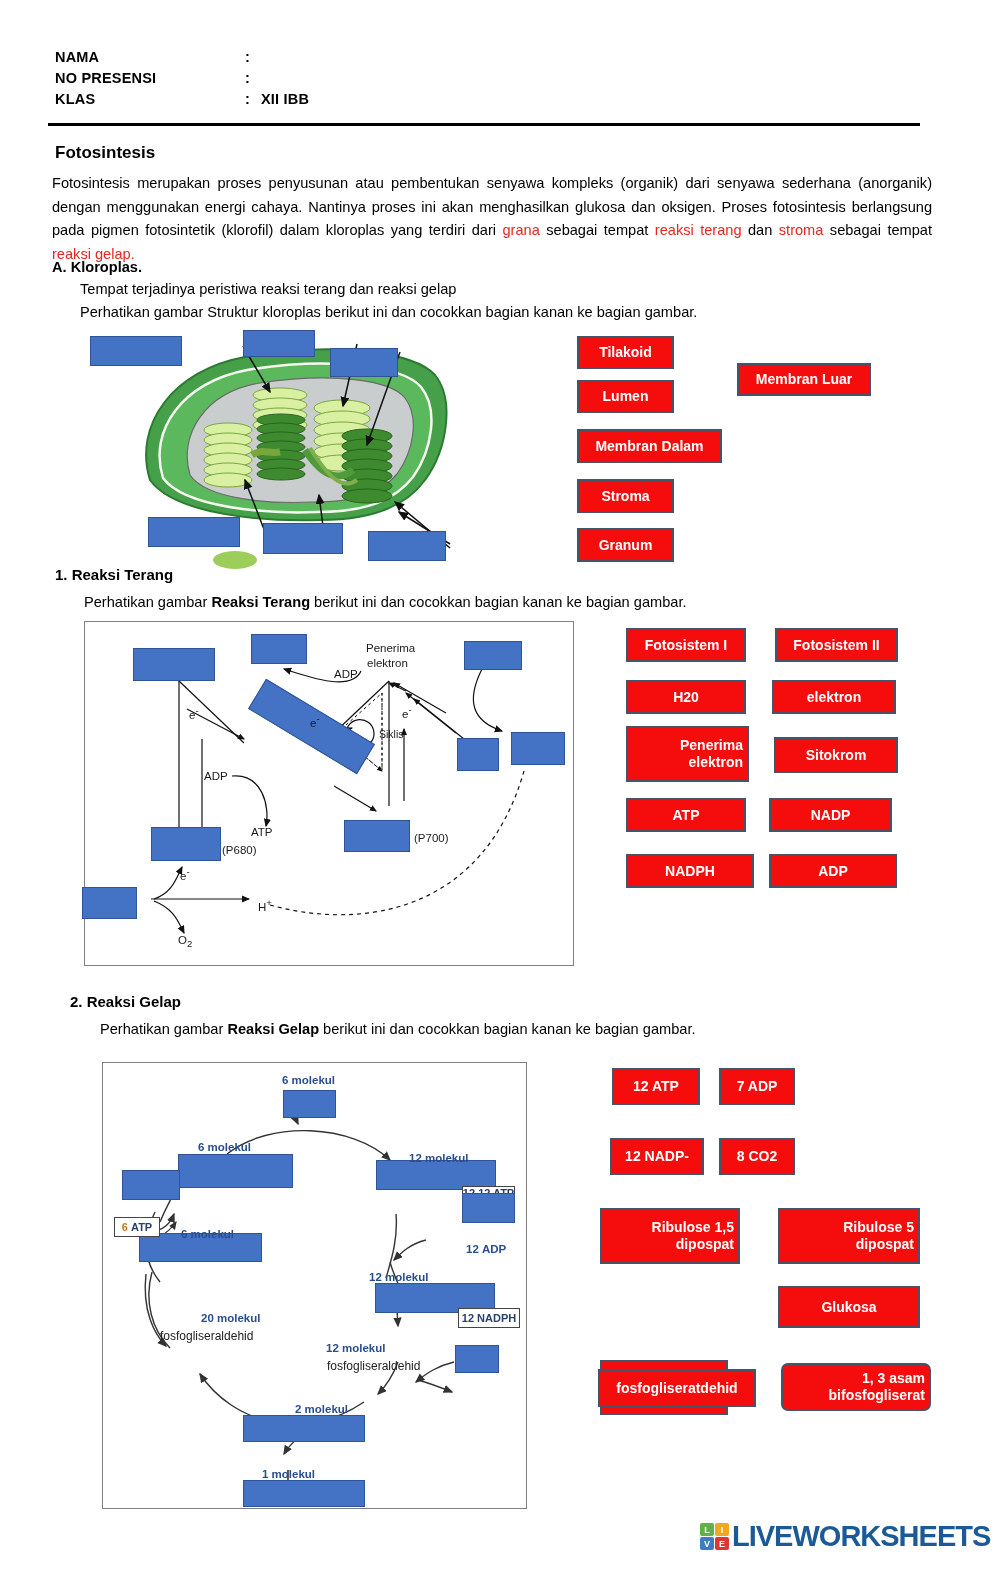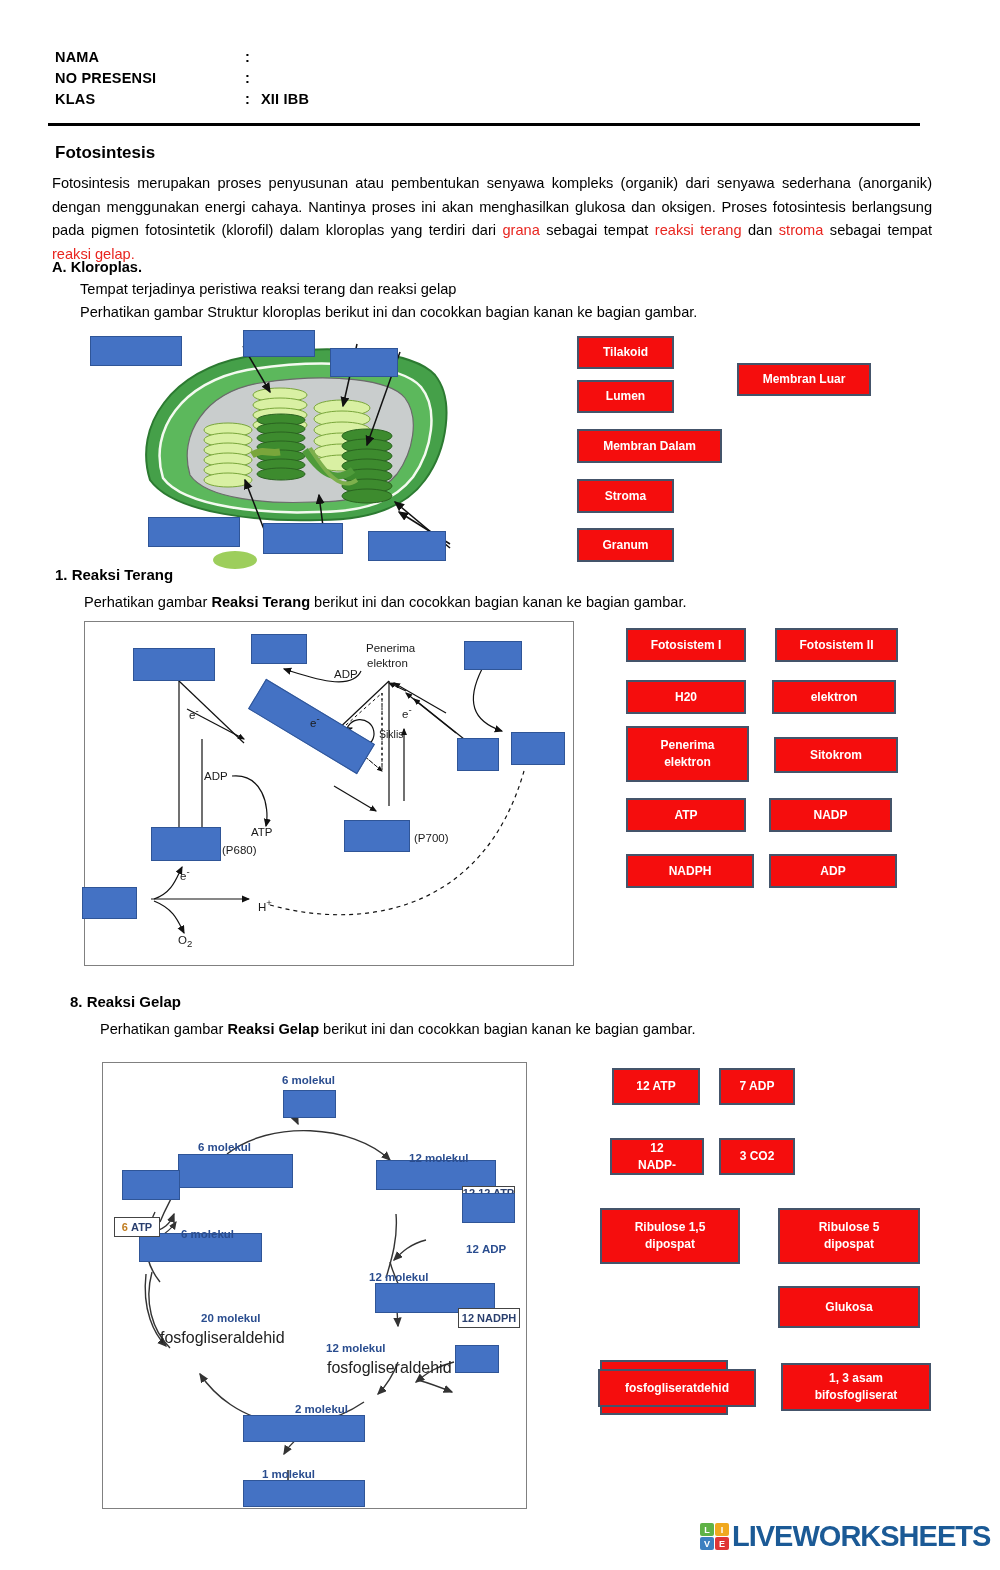--- a/index.html
+++ b/index.html
@@ -32,37 +32,37 @@
   .num-head { position:absolute; font-size:15px; font-weight:bold; }
   .num-sub  { position:absolute; font-size:14.6px; }
   .num-sub b { font-weight:bold; }
 
   
   .bluebox {
     position:absolute; background:#4472c4; border:1px solid #2f5597;
   }
   .redbox {
     position:absolute; background:#f50d0d; border:2px solid #44546a;
-    color:#fff; font-weight:bold; font-size:12px;
+    color:#fff; font-weight:bold; font-size:14px;
     display:flex; align-items:center; justify-content:center;
-    text-align:center; line-height:17px; padding:2px 18px;
+    text-align:right; line-height:17px; padding:2px 4px;
   }
   .whitebox {
     position:absolute; background:#fff; border:1px solid #444;
     font-size:11px; font-weight:bold; color:#2a3f6e;
     display:flex; align-items:center; justify-content:center;
     padding:1px 4px; white-space:nowrap;
   }
   .whitebox .amber { color:#c07c1e; }
 
   .diagbox { position:absolute; border:1px solid #808080; background:#fff; }
 
   .lbl { position:absolute; font-size:11.5px; color:#1a1a1a; white-space:nowrap; }
   .lbl-blue { color:#2a4d8f; font-weight:bold; }
-  .lbl-big { font-size:16px; color:#222; }
+  .lbl-big { font-size:12px; color:#222; }
   .lbl-sm { font-size:10.5px;margin-left:32px; }
 
   svg { position:absolute; left:0; top:0; overflow:visible; }
 
   
   .logo { position:absolute; left:700px; top:1522px; display:flex; align-items:center; }
   .logo-tiles { display:grid; grid-template-columns:14px 14px; grid-template-rows:13px 13px; gap:1px; margin-right:3px;}
   .tile { font-size:9px; font-weight:bold; color:#fff; display:flex; align-items:center; justify-content:center; border-radius:2px;}
   .logo-word { font-size:29px; font-weight:bold; color:#1b5a96; letter-spacing:-1px; line-height:29px;}
 </style>
@@ -279,21 +279,21 @@
 <div class="redbox" style="left:775px; top:628px; width:123px; height:34px;">Fotosistem II</div>
 <div class="redbox" style="left:626px; top:680px; width:120px; height:34px;">H20</div>
 <div class="redbox" style="left:772px; top:680px; width:124px; height:34px;">elektron</div>
 <div class="redbox" style="left:626px; top:726px; width:123px; height:56px;">Penerima elektron</div>
 <div class="redbox" style="left:774px; top:737px; width:124px; height:36px;">Sitokrom</div>
 <div class="redbox" style="left:626px; top:798px; width:120px; height:34px;">ATP</div>
 <div class="redbox" style="left:769px; top:798px; width:123px; height:34px;">NADP</div>
 <div class="redbox" style="left:626px; top:854px; width:128px; height:34px;">NADPH</div>
 <div class="redbox" style="left:769px; top:854px; width:128px; height:34px;">ADP</div>
 
-<div class="num-head" style="left:70px; top:993px;">8.  Reaksi Gelap</div>
+<div class="num-head" style="left:70px; top:993px;">2.  Reaksi Gelap</div>
 <div class="num-sub" style="left:100px; top:1021px;"><span>Perhatikan gambar </span><b>Reaksi Gelap</b><span> berikut ini dan cocokkan bagian kanan ke bagian gambar.</span></div>
 
 <div class="diagbox" style="left:102px; top:1062px; width:425px; height:447px;"></div>
 
 <div style="position:absolute; left:102px; top:1062px; width:425px; height:447px;">
   <svg width="425" height="447" viewBox="0 0 425 447">
     <defs>
       <marker id="ar3" markerWidth="7" markerHeight="7" refX="6" refY="3" orient="auto">
         <path d="M0,0 L7,3 L0,6 z" fill="#333"></path>
       </marker>
@@ -355,27 +355,27 @@
 <div class="lbl lbl-blue" style="left:295px; top:1403px;">2 molekul</div>
 <div class="lbl lbl-blue" style="left:262px; top:1468px;">1 molekul</div>
 <div class="lbl lbl-blue" style="left:466px; top:1243px;"><span>12</span>&nbsp;<span>ADP</span></div>
 
 <div class="whitebox" style="left:114px; top:1217px; width:46px; height:20px;"><span class="amber">6</span>&nbsp;<span>ATP</span></div>
 <div class="whitebox" style="left:458px; top:1308px; width:62px; height:20px;"><span>12</span>&nbsp;<span>NADPH</span></div>
 
 <div class="redbox" style="left:612px; top:1068px; width:88px;  height:37px;">12 ATP</div>
 <div class="redbox" style="left:719px; top:1068px; width:76px;  height:37px;">7 ADP</div>
 <div class="redbox" style="left:610px; top:1138px; width:94px;  height:37px;">12 NADP-</div>
-<div class="redbox" style="left:719px; top:1138px; width:76px;  height:37px;">3 CO2</div>
+<div class="redbox" style="left:719px; top:1138px; width:76px;  height:37px;">8 CO2</div>
 <div class="redbox" style="left:600px; top:1208px; width:140px; height:56px;">Ribulose 1,5 dipospat</div>
 <div class="redbox" style="left:778px; top:1208px; width:142px; height:56px;">Ribulose 5 dipospat</div>
 <div class="redbox" style="left:600px; top:1360px; width:128px; height:55px;">3 asam fosfogliserat</div>
 <div class="redbox" style="left:778px; top:1286px; width:142px; height:42px;">Glukosa</div>
 <div class="redbox" style="left:598px; top:1369px; width:158px; height:38px;">fosfogliseratdehid</div>
-<div class="redbox" style="left:781px; top:1363px; width:150px; height:48px;">1, 3 asam bifosfogliserat</div>
+<div class="redbox" style="left:781px; top:1363px; width:150px; height:48px;border-radius:7px;">1, 3 asam bifosfogliserat</div>
 
 <div class="logo">
   <div class="logo-tiles">
     <div class="tile" style="background: rgb(95, 178, 70);">L</div>
     <div class="tile" style="background: rgb(240, 168, 30);">I</div>
     <div class="tile" style="background: rgb(60, 127, 192);">V</div>
     <div class="tile" style="background: rgb(224, 53, 53);">E</div>
   </div>
   <div class="logo-word">LIVEWORKSHEETS</div>
 </div>

